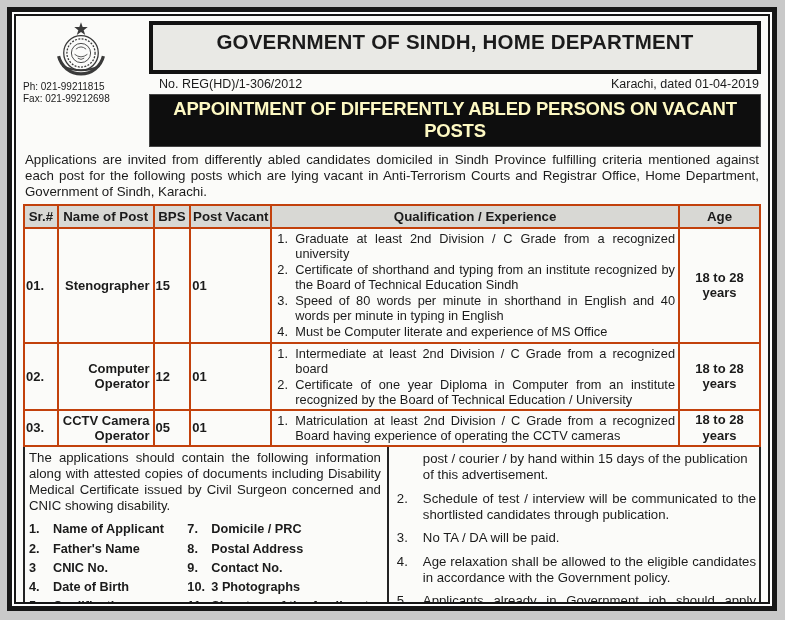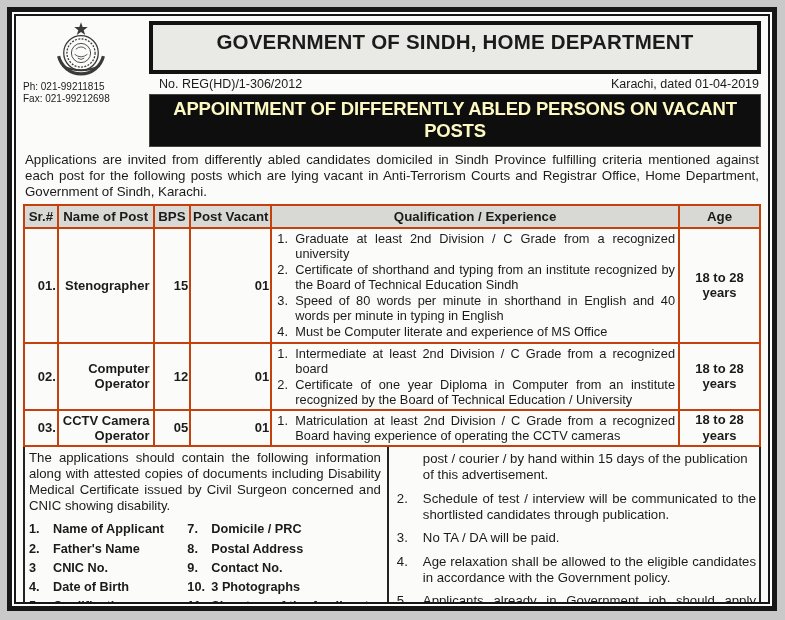--- a/index.html
+++ b/index.html
@@ -82,21 +82,21 @@
   table.posts th, table.posts td {
     border:2px solid #c2410c;
     vertical-align:middle;
   }
   table.posts th {
     background:#d8d8d4;
     font-size:13.3px;
     padding:3px 1px;
     text-align:center;
   }
-  td.c { text-align:right; font-weight:bold; font-size:13px; }
+  td.c { text-align:left; font-weight:bold; font-size:13px; }
   td.post-name { font-weight:bold; font-size:13px; padding:2px 3px;text-align:right; }
   td.qual { padding:1px 3px; }
   ol.quals {
     margin:0; padding:0;
     list-style:none;
     counter-reset:q;
     font-size:12.8px;
     line-height:1.18;
   }
   ol.quals li {

